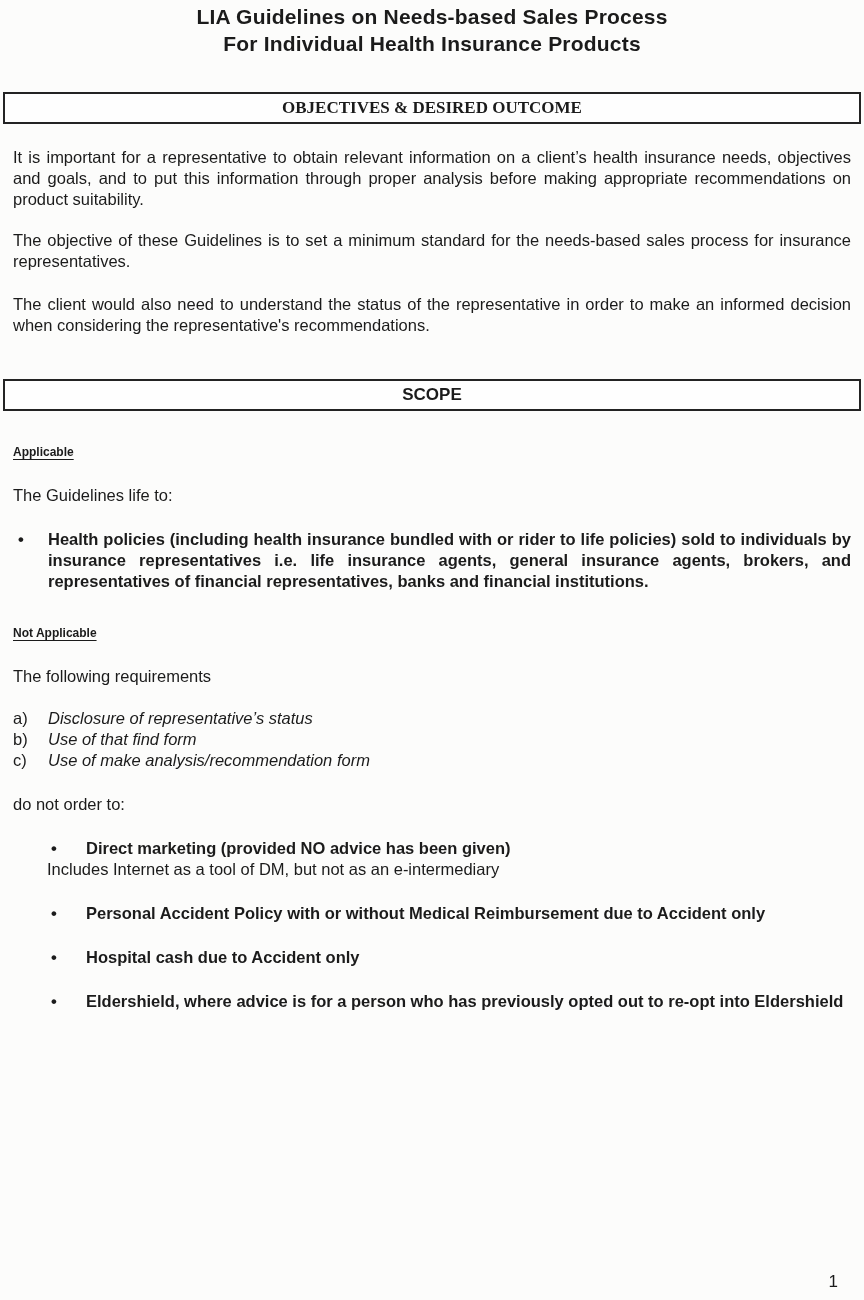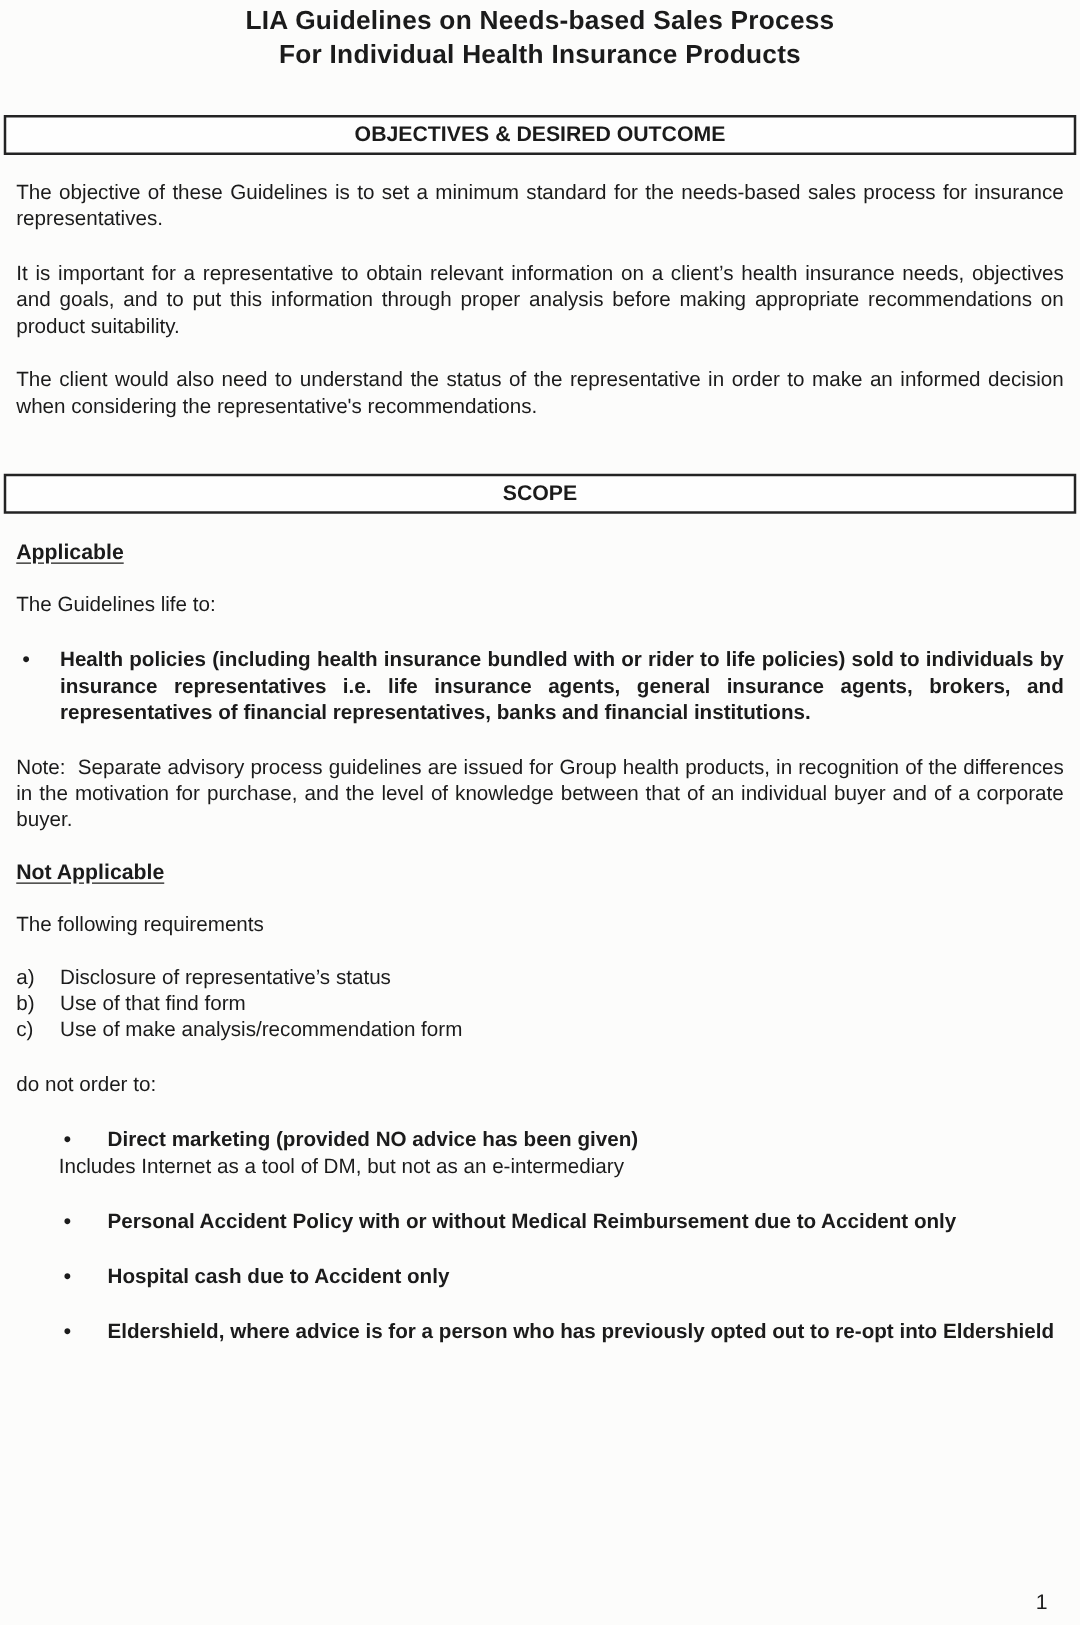--- a/index.html
+++ b/index.html
@@ -29,51 +29,51 @@
     margin: 0 3px;
     border: 2px solid #232323;
     text-align: center;
     font-weight: bold;
     font-size: 17px;
     line-height: 20px;
     padding: 4px 0;
     box-sizing: border-box;
     background: #fefefe;
   }
-  .box-objectives { margin-top: 35px; }
+  .box-objectives { margin-top: 35px; font-family: Liberation Serif, serif; }
   .box-scope { margin-top: 43px; }
   .content {
     margin: 0 13px 0 13px;
     font-size: 16.5px;
     line-height: 21px;
   }
   .para { margin: 0; text-align: justify; }
   .p1 { margin-top: 20px; }
   .p2 { margin-top: 23px; }
   .p3 { margin-top: 22px; }
   .heading-underline {
-    margin-top: 20px;
+    margin-top: 31px;
     font-weight: bold;
     text-decoration: underline;
     text-underline-offset: 3px;
-    font-size: 17px;
+    font-size: 12px;
   }
   .intro-line { margin-top: 22px; }
   .bullet-row { display: flex; align-items: flex-start; }
   .bullet-row .marker {
     flex: 0 0 auto;
     font-weight: bold;
   }
   .lvl1 { margin-top: 23px; }
   .lvl1 .marker { margin-left: 5px; width: 30px; }
   .lvl1 .btext { flex: 1 1 auto; font-weight: bold; text-align: justify; }
   .req-list { margin-top: 21px; }
   .req-row { display: flex; align-items: flex-start; }
   .req-row .marker { flex: 0 0 auto; width: 35px; font-weight: normal; }
-  .req-row .rtext { flex: 1 1 auto; }
+  .req-row .rtext { flex: 1 1 auto; font-style: italic; }
   .note-para { margin-top: 23px; text-align: justify; white-space: pre-wrap; }
   .outro-line { margin-top: 23px; }
   .lvl2 { margin-top: 23px; }
   .lvl2 .marker { margin-left: 38px; width: 35px; }
   .lvl2 .btext { flex: 1 1 auto; font-weight: bold; text-align: justify; }
   .plain-indent {
     padding-left: 34px;
   }
   .page-number {
     position: absolute;
@@ -91,41 +91,40 @@
   <div class="title-block">
     <div>LIA Guidelines on Needs-based Sales Process</div>
     <div>For Individual Health Insurance Products</div>
   </div>
 
   <div class="section-box box-objectives">
     <span>OBJECTIVES &amp; DESIRED OUTCOME</span>
   </div>
 
   <div class="content">
+    <p class="para p2">It is important for a representative to obtain relevant information on a client’s health insurance needs, objectives and goals, and to put this information through proper analysis before making appropriate recommendations on product suitability.</p>
     <p class="para p1">The objective of these Guidelines is to set a minimum standard for the needs-based sales process for insurance representatives.</p>
-    <p class="para p2">It is important for a representative to obtain relevant information on a client’s health insurance needs, objectives and goals, and to put this information through proper analysis before making appropriate recommendations on product suitability.</p>
     <p class="para p3">The client would also need to understand the status of the representative in order to make an informed decision when considering the representative's recommendations.</p>
   </div>
 
   <div class="section-box box-scope">
     <span>SCOPE</span>
   </div>
 
   <div class="content">
 
     <div class="heading-underline">Applicable</div>
 
     <p class="para intro-line">The Guidelines life to:</p>
 
     <div class="bullet-row lvl1">
       <span class="marker">•</span>
       <span class="btext">Health policies (including health insurance bundled with or rider to life policies) sold to individuals by insurance representatives i.e. life insurance agents, general insurance agents, brokers, and representatives of financial representatives, banks and financial institutions.</span>
     </div>
 
-    <p class="para note-para">Note:&nbsp; Separate advisory process guidelines are issued for Group health products, in recognition of the differences in the motivation for purchase, and the level of knowledge between that of an individual buyer and of a corporate buyer.</p>
 
     <div class="heading-underline">Not Applicable</div>
 
     <p class="para intro-line">The following requirements</p>
 
     <div class="req-list">
       <div class="req-row">
         <span class="marker">a)</span>
         <span class="rtext">Disclosure of representative’s status</span>
       </div>

